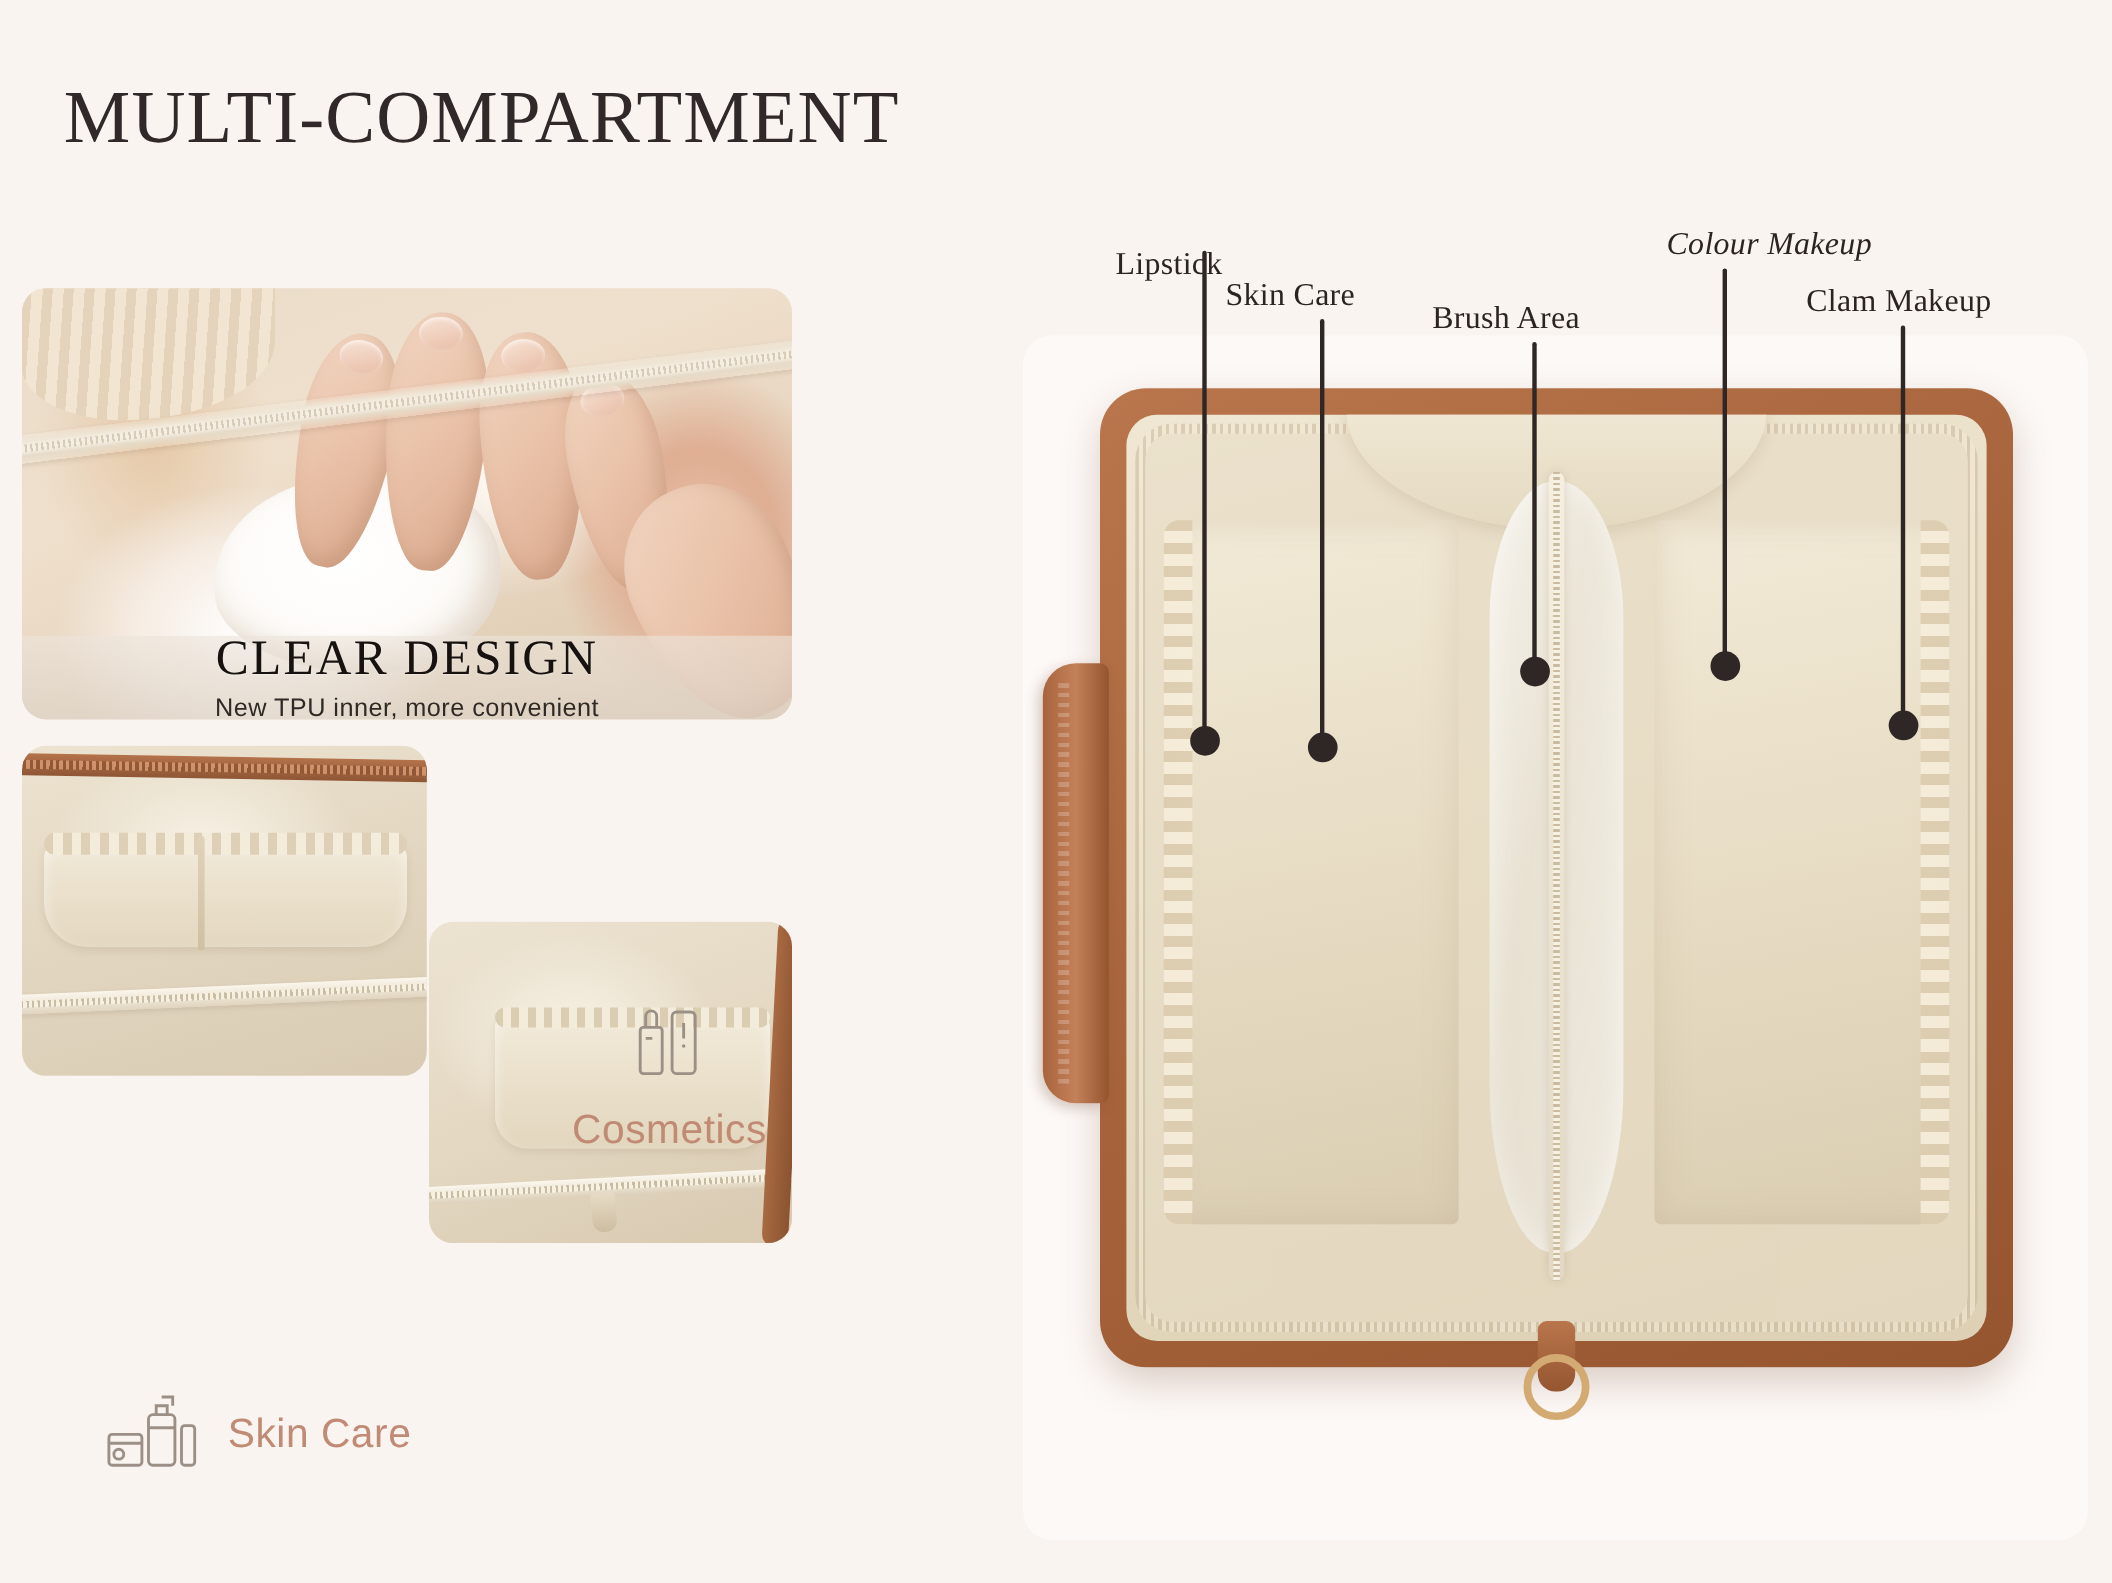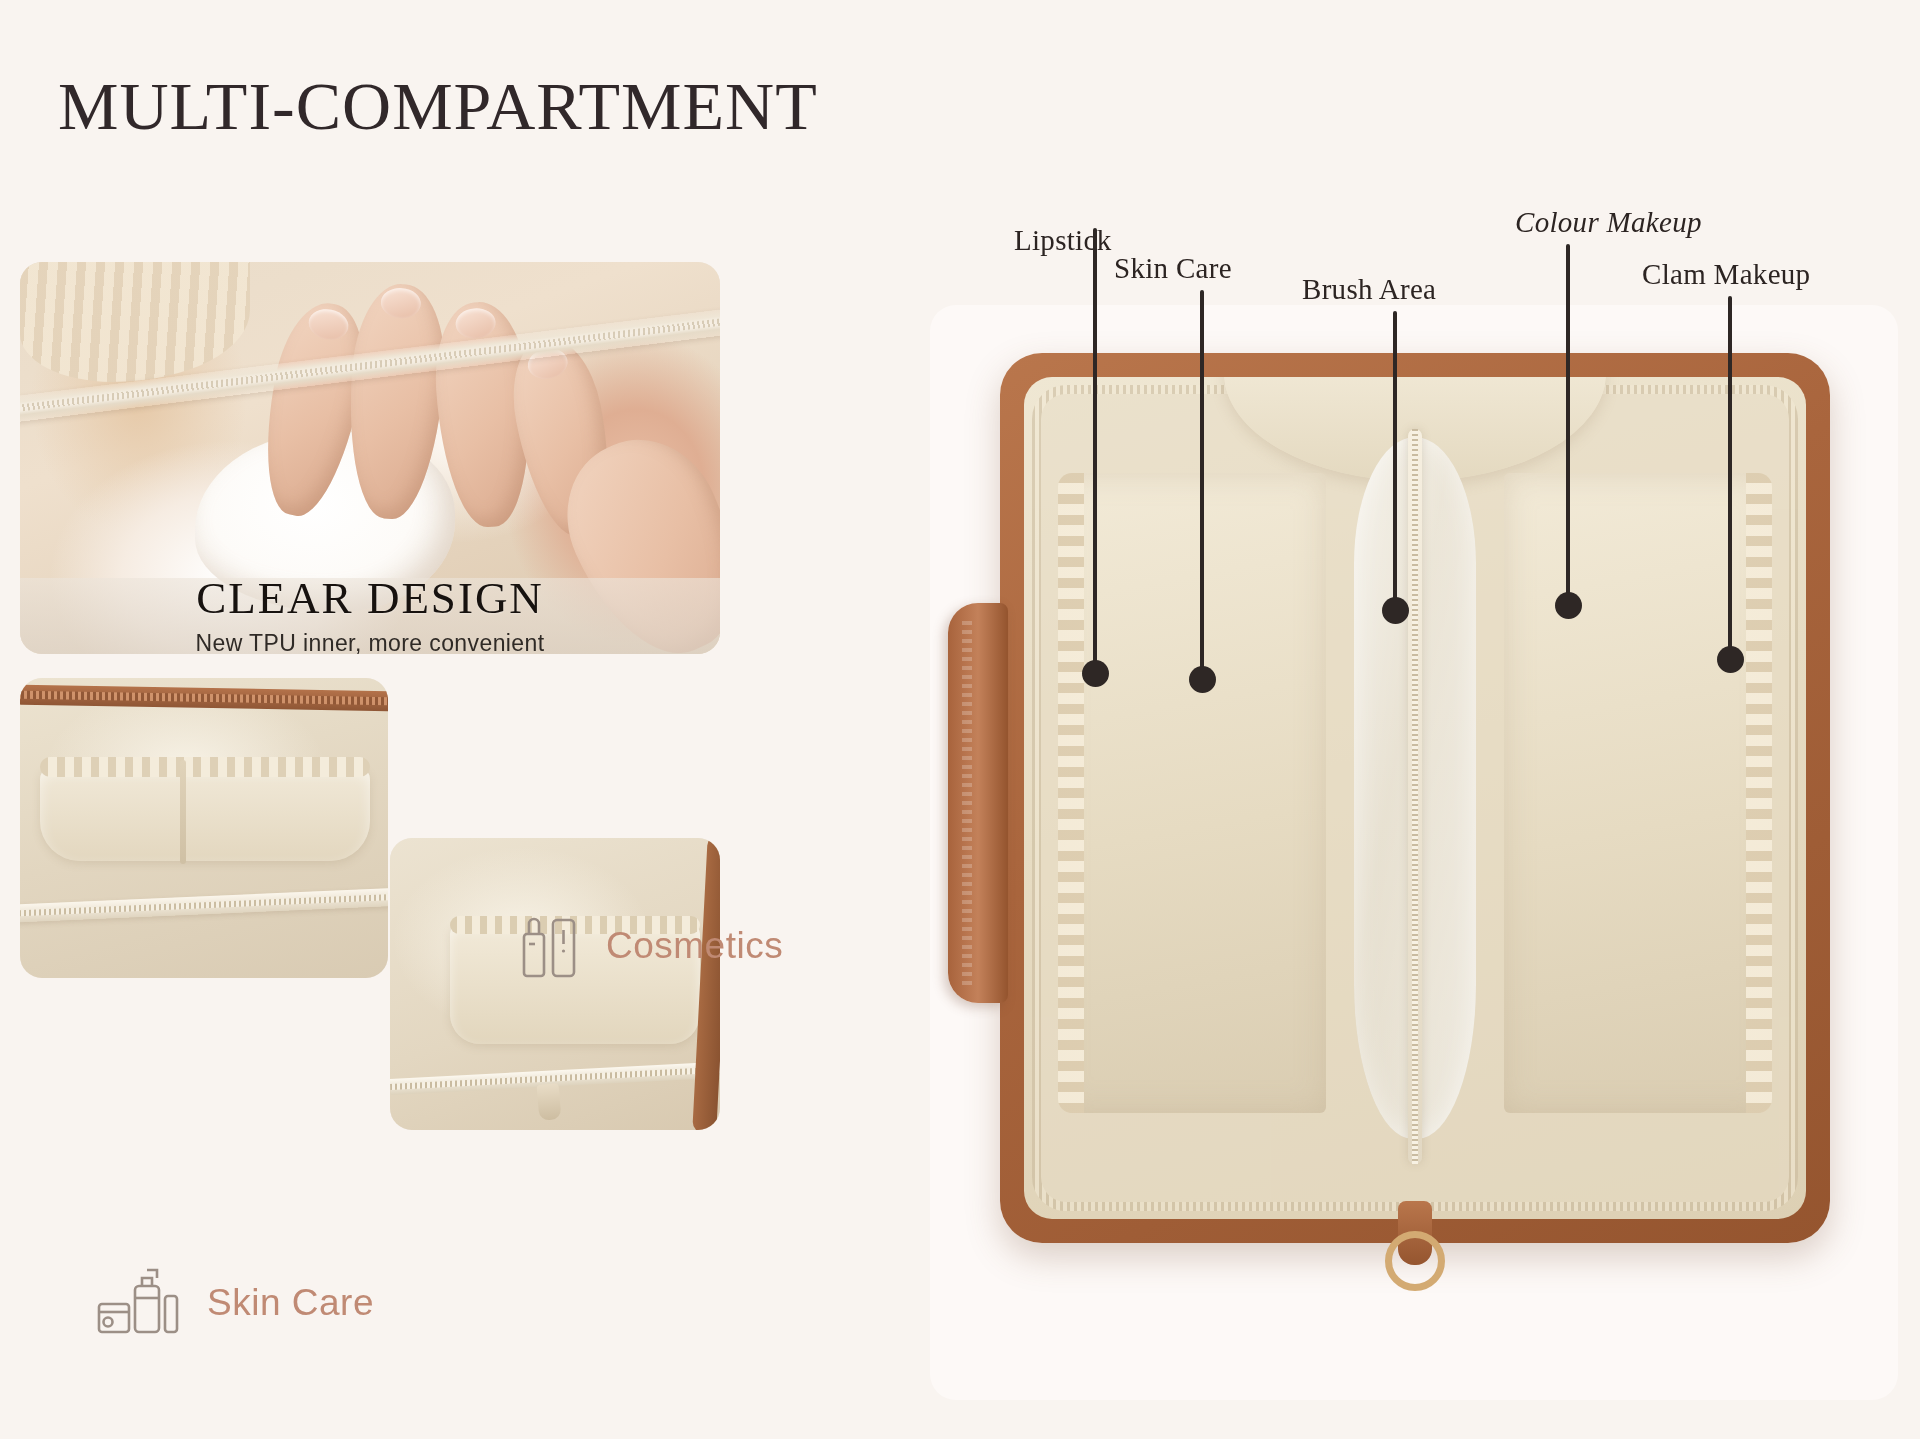--- a/index.html
+++ b/index.html
@@ -181,21 +181,21 @@
     border-radius:4px 4px 10px 10px;
     transform:rotate(-5deg);
   }
 
   
   .two-pockets-title{
     position:absolute;left:522px;top:828px;
     font-family:"Liberation Serif", serif;font-weight:bold;
     font-size:37px;color:#3b3230;letter-spacing:.5px;white-space:nowrap;
   }
-  .cosmetics-row{position:absolute;left:520px;top:910px;display:flex;align-items:center;gap:24px;}
+  .cosmetics-row{position:absolute;left:520px;top:910px;display:flex;align-items:center;gap:24px;flex-direction:column;}
   .skincare-row{position:absolute;left:95px;top:1268px;display:flex;align-items:center;gap:26px;}
   .feat-label{
     font-family:"Liberation Sans", sans-serif;
     font-size:37px;color:#c08a74;letter-spacing:.5px;white-space:nowrap;
   }
   .long-pocket-title{
     position:absolute;left:78px;top:1180px;
     font-family:"Liberation Serif", serif;font-weight:bold;
     font-size:37px;color:#3b3230;letter-spacing:.5px;white-space:nowrap;
   }

